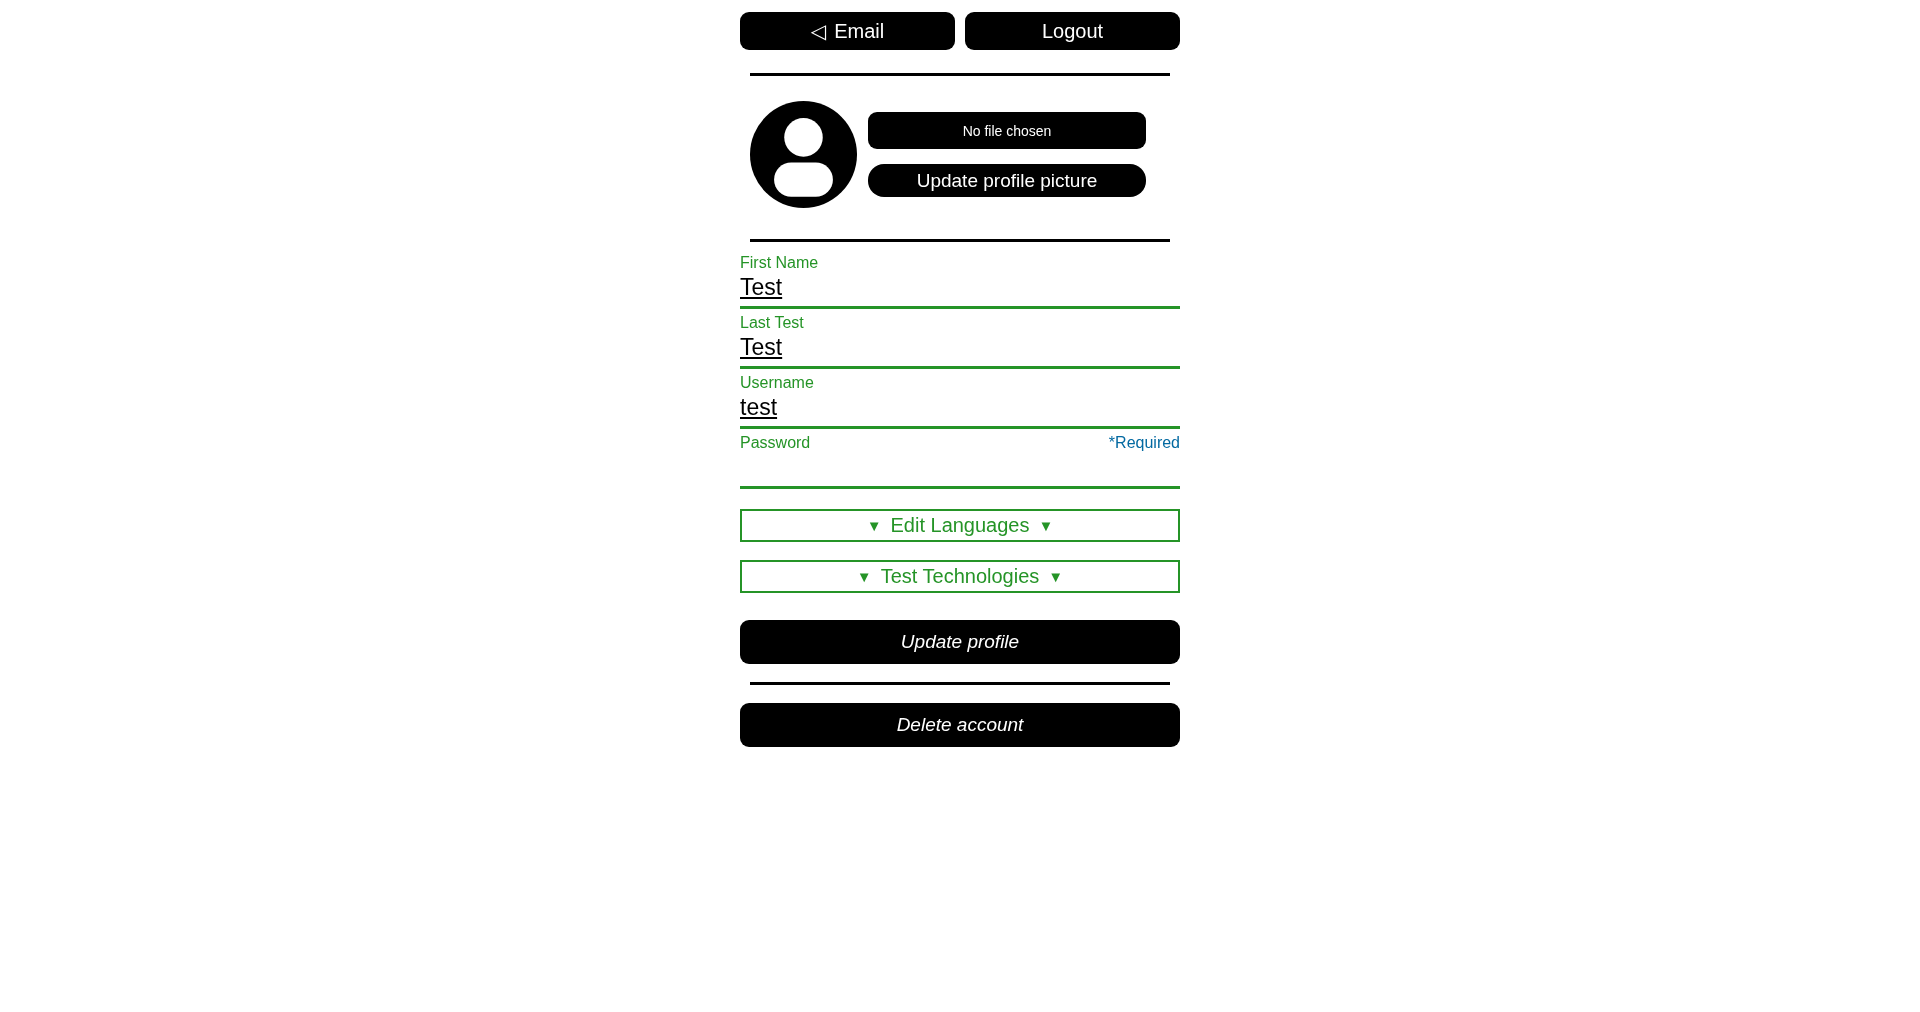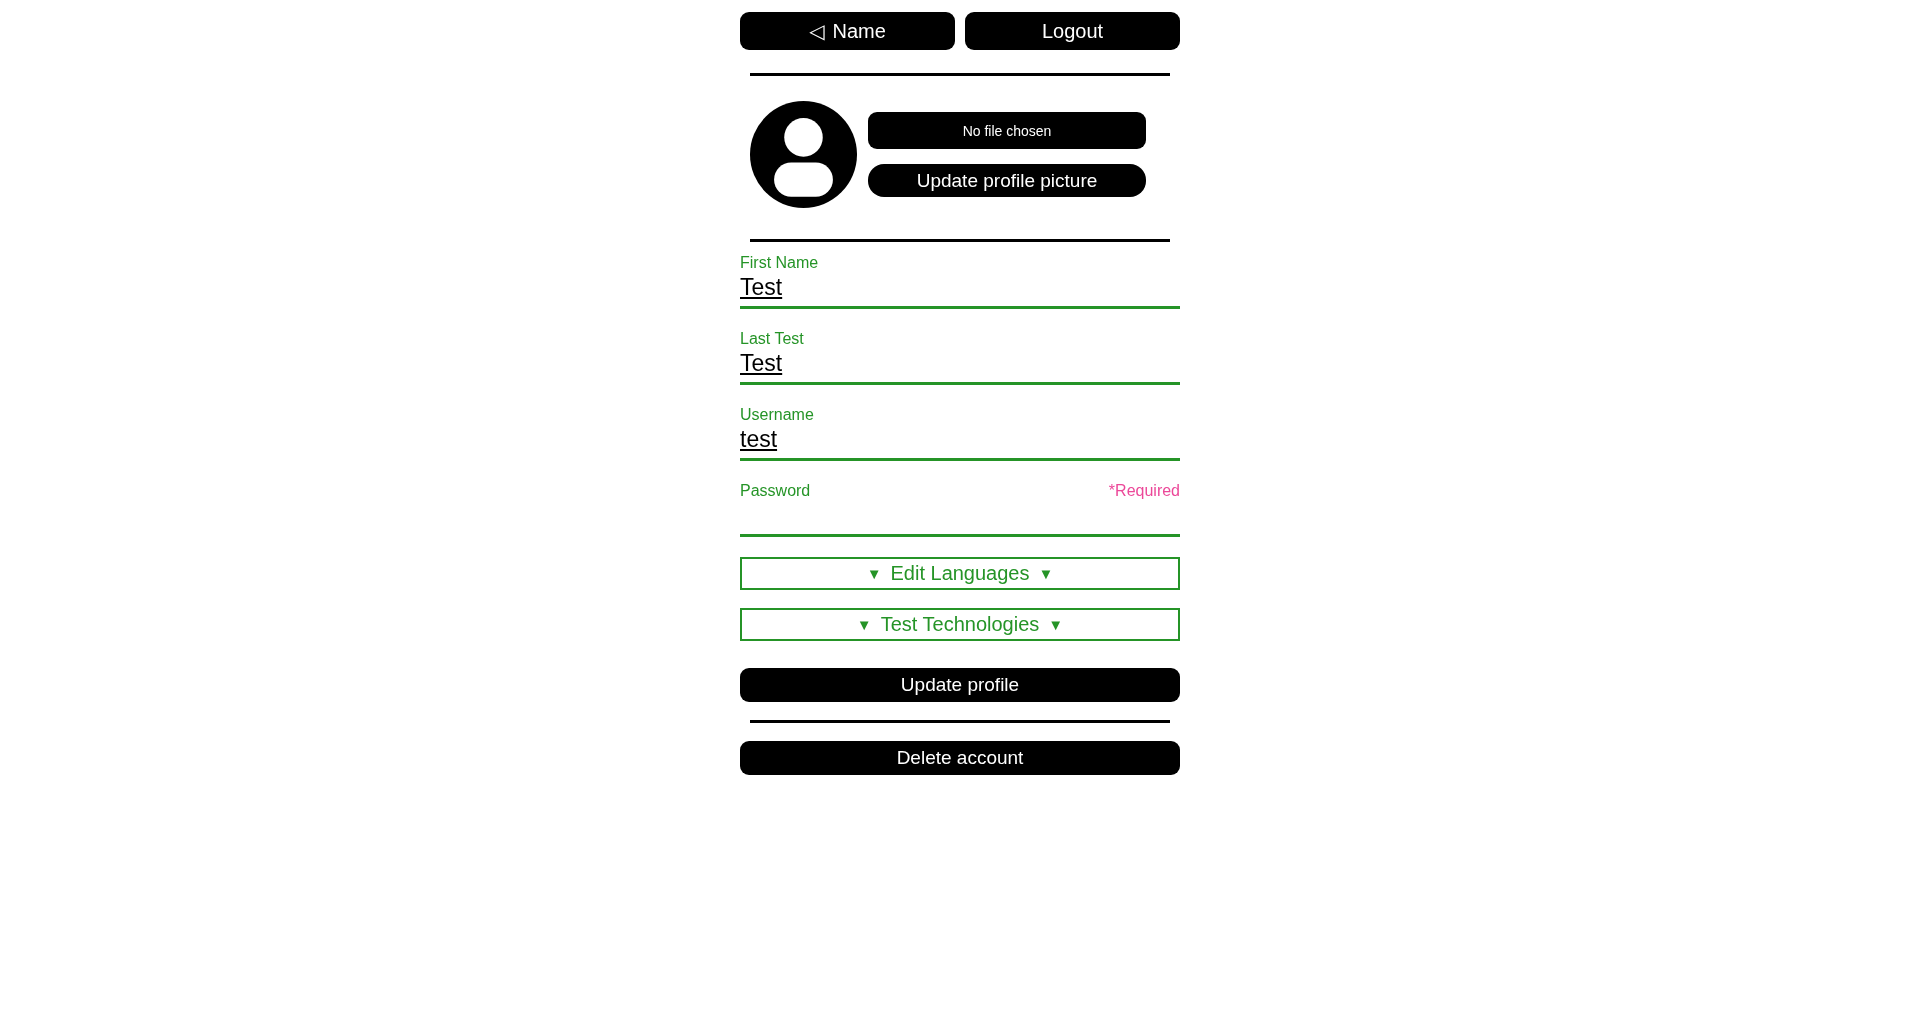--- a/index.html
+++ b/index.html
@@ -29,26 +29,26 @@
   hr.hr-delete { margin: 18px auto 18px; }
 
   
   .avatar-row { display: flex; align-items: center; gap: 11px; padding: 0 34px 0 10px; }
   .avatar-svg { width: 107px; height: 107px; flex: none; }
   .picture-col { flex: 1; display: flex; flex-direction: column; gap: 15px; }
   .file-box { height: 37px; font-size: 14px; border-radius: 9px; }
   .update-pic-btn { height: 33px; font-size: 19px; border-radius: 16px; }
 
   
-  .field { margin-bottom: 20px; }
+  .field { margin-bottom: 4px; }
   .label-row {
     display: flex; justify-content: space-between; align-items: baseline;
     font-size: 16px; line-height: 19px; color: #259427;
   }
-  .required-note { color: #ec4899; font-size: 16px; }
+  .required-note { color: #0369a1; font-size: 16px; }
   .field input {
     display: block; width: 100%;
     border: none; border-bottom: 3px solid #259427;
     font-family: "Liberation Sans", sans-serif;
     font-size: 23px; line-height: 26px; color: #000000;
     padding: 2px 0 6px; margin: 0;
     background: transparent; outline: none; border-radius: 0; text-decoration: underline;
   }
 
   
@@ -57,32 +57,32 @@
     width: 100%; height: 33px;
     background: #ffffff; color: #259427;
     border: 2px solid #259427; border-radius: 0;
     font-family: "Liberation Sans", sans-serif; font-size: 20px;
     cursor: pointer;
   }
   .btn-outline .tri { font-size: 15px; line-height: 1; }
   .edit-languages { margin-top: 20px; }
   .edit-technologies { margin-top: 18px; }
 
-  .wide-black { width: 100%; height: 34px; font-size: 19px; }
+  .wide-black { width: 100%; height: 44px; font-size: 19px; font-style: italic; }
   .update-profile { margin-top: 27px; }
 </style>
 </head>
 <body>
 
 <div class="container">
 
   <div class="top-buttons">
     <button class="btn-black">
       <span>◁</span>
-      <span>Name</span>
+      <span>Email</span>
     </button>
     <button class="btn-black">Logout</button>
   </div>
 
   <hr class="hr-top">
 
   <div class="avatar-row">
     <svg class="avatar-svg" viewBox="0 0 100 100">
       <circle cx="50" cy="50" r="50" fill="#000000"></circle>
       <circle cx="50" cy="34" r="18" fill="#ffffff"></circle>

